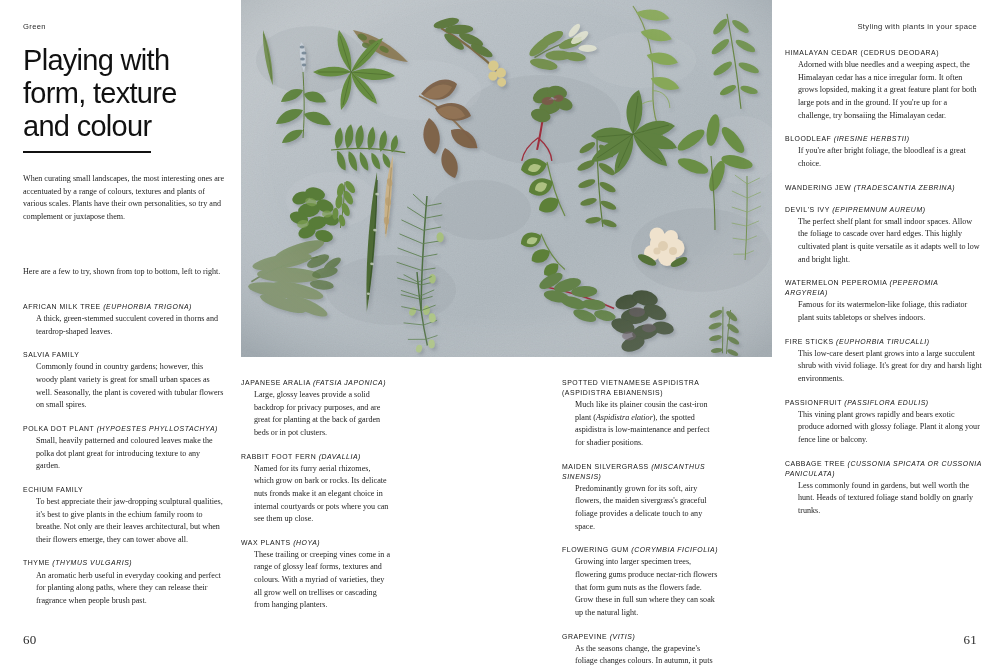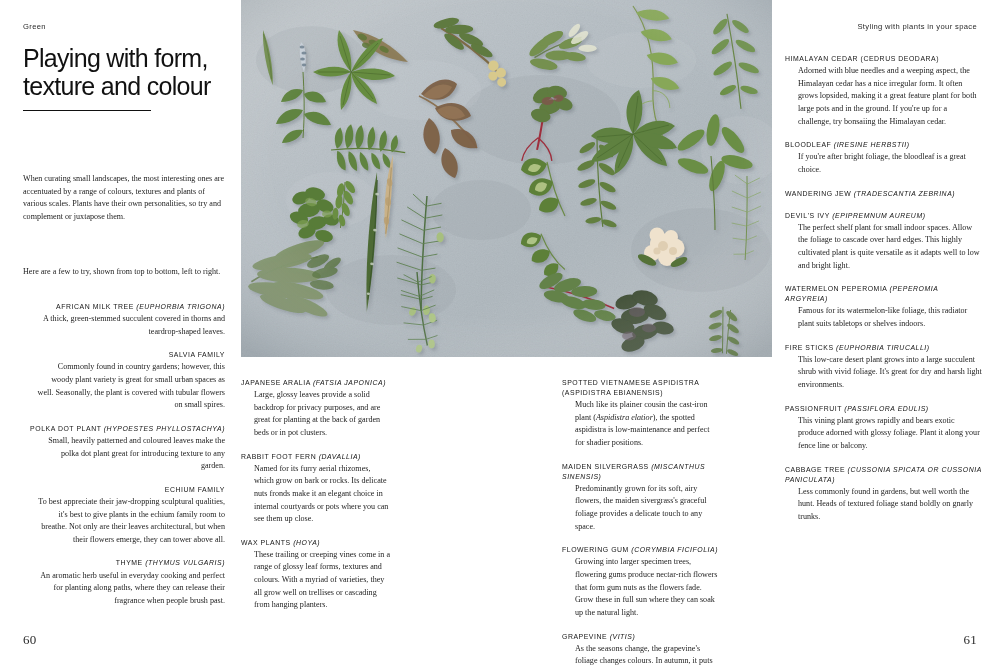--- a/index.html
+++ b/index.html
@@ -49,21 +49,21 @@
   
   .title-block {
     position: absolute;
     left: 23px;
     top: 44px;
     width: 200px;
   }
   .title {
     font-family: "Liberation Sans", sans-serif;
     font-weight: 400;
-    font-size: 25px;
+    font-size: 29px;
     line-height: 1.13;
     letter-spacing: -0.7px;
     color: #111111;
     margin: 0;
   }
   .title-rule {
     margin-top: 9px;
     width: 128px;
     height: 1.6px;
     background: #111111;
@@ -107,24 +107,24 @@
     padding-left: 13px;
     font-family: "Liberation Serif", serif;
     font-size: 8.1px;
     line-height: 1.56;
     color: #1c1c1c;
     text-indent: 0;
   }
   .entry-desc .latin-inline { font-style: italic; text-align: right; }
 
   
-  #col-left-entries { left: 23px; top: 302px; width: 202px; text-align: right; }
+  #col-left-entries { left: 23px; top: 302px; width: 202px; }
   #col-mid-1 { left: 241px; top: 378px; width: 150px; }
   #col-mid-2 { left: 562px; top: 378px; width: 158px; }
-  #col-right { left: 785px; top: 54px; width: 197px; }
+  #col-right { left: 785px; top: 48px; width: 197px; }
 
   
   .photo {
     position: absolute;
     left: 241px;
     top: 0;
     width: 531px;
     height: 357px;
     overflow: hidden;
     background: #b4bcc2;

